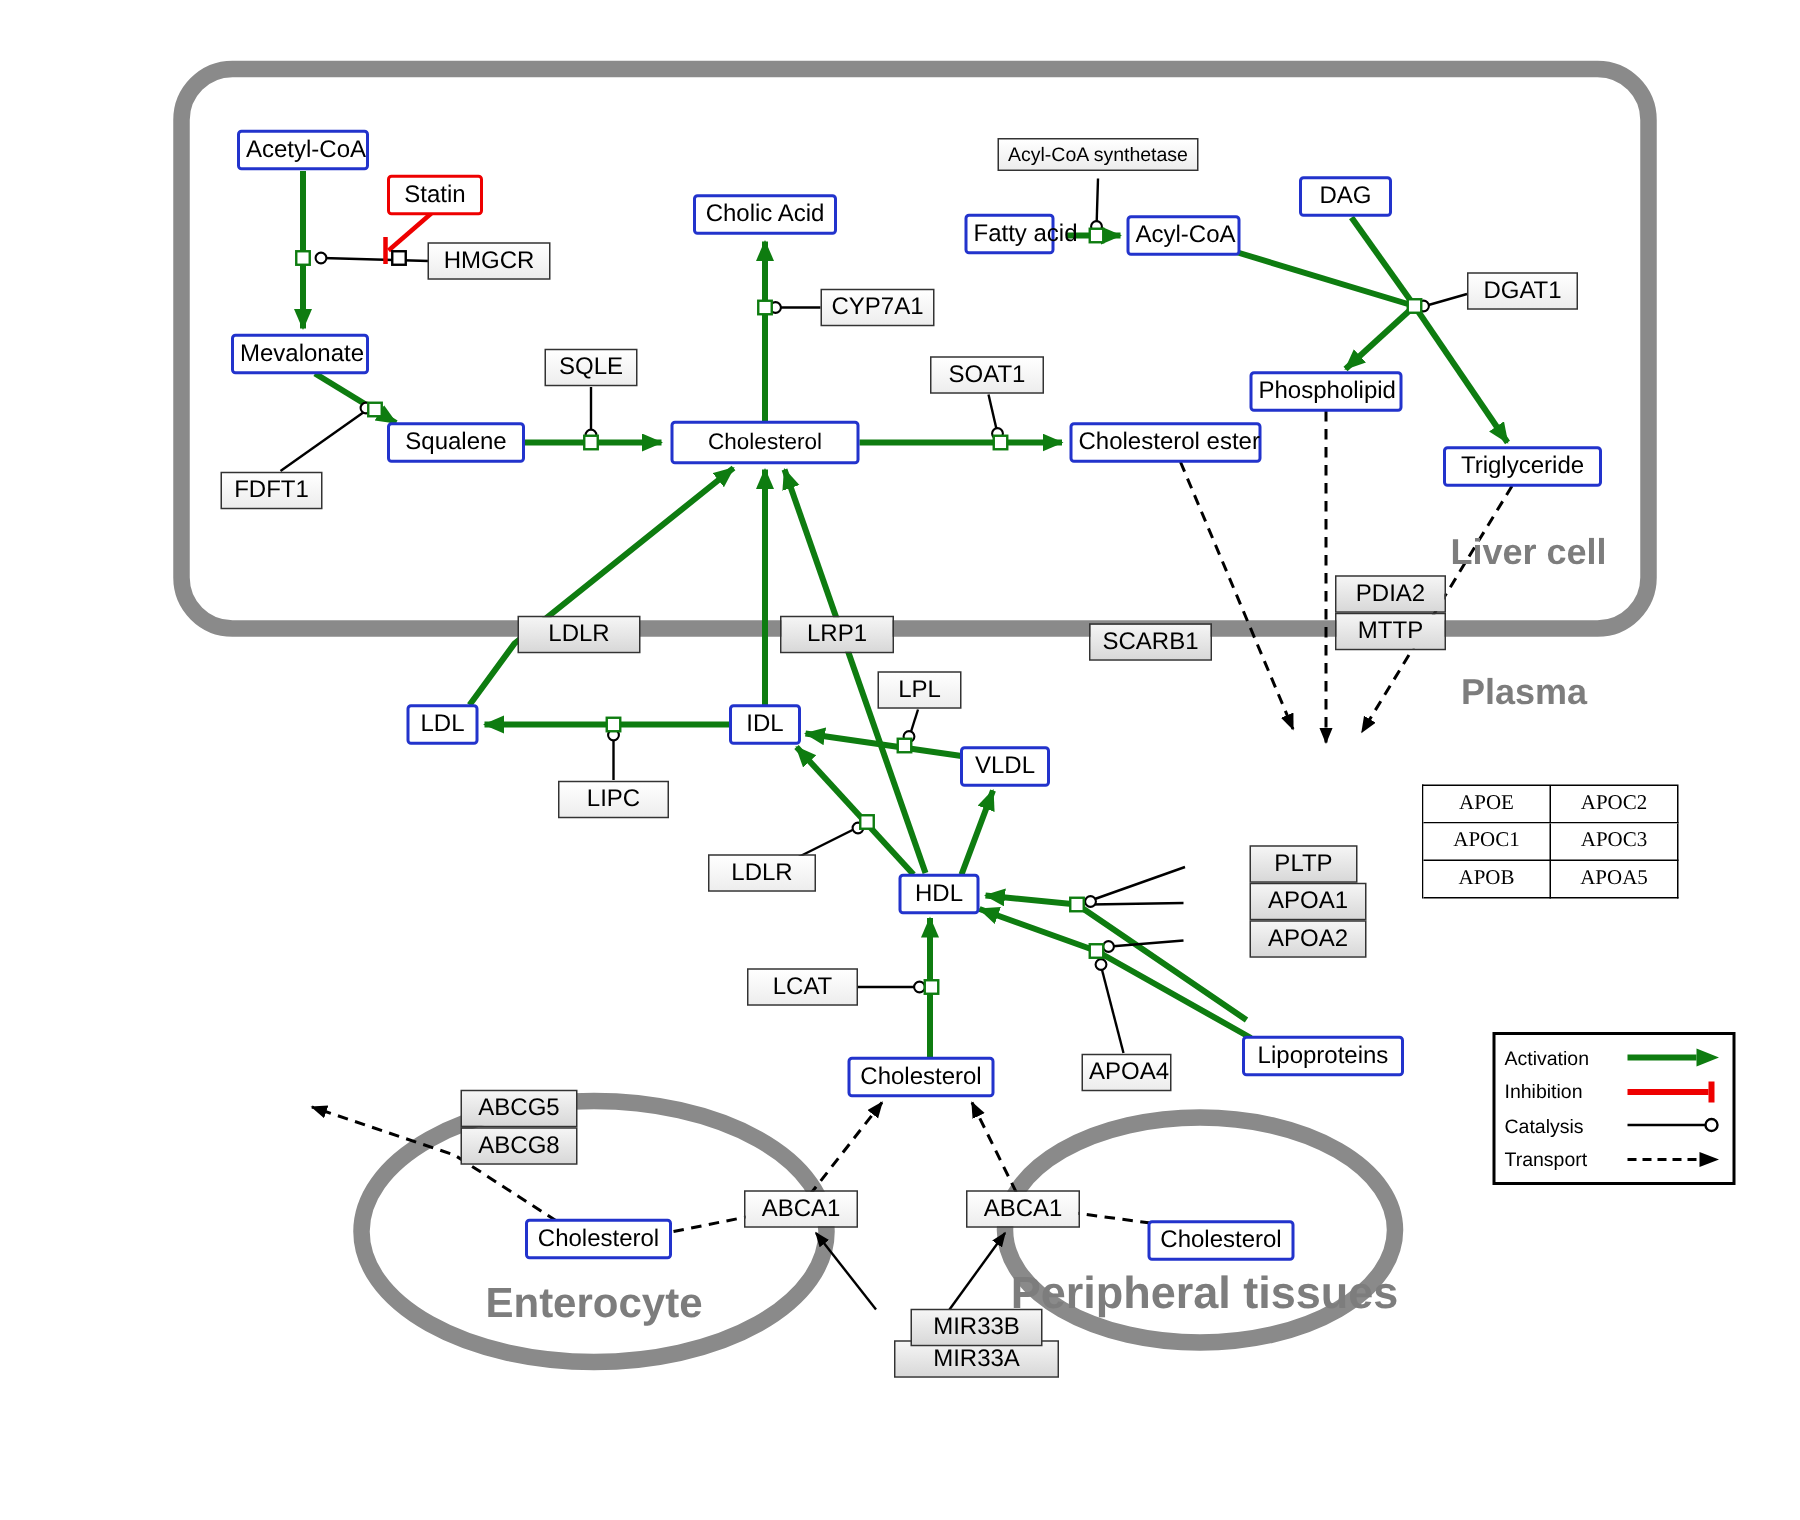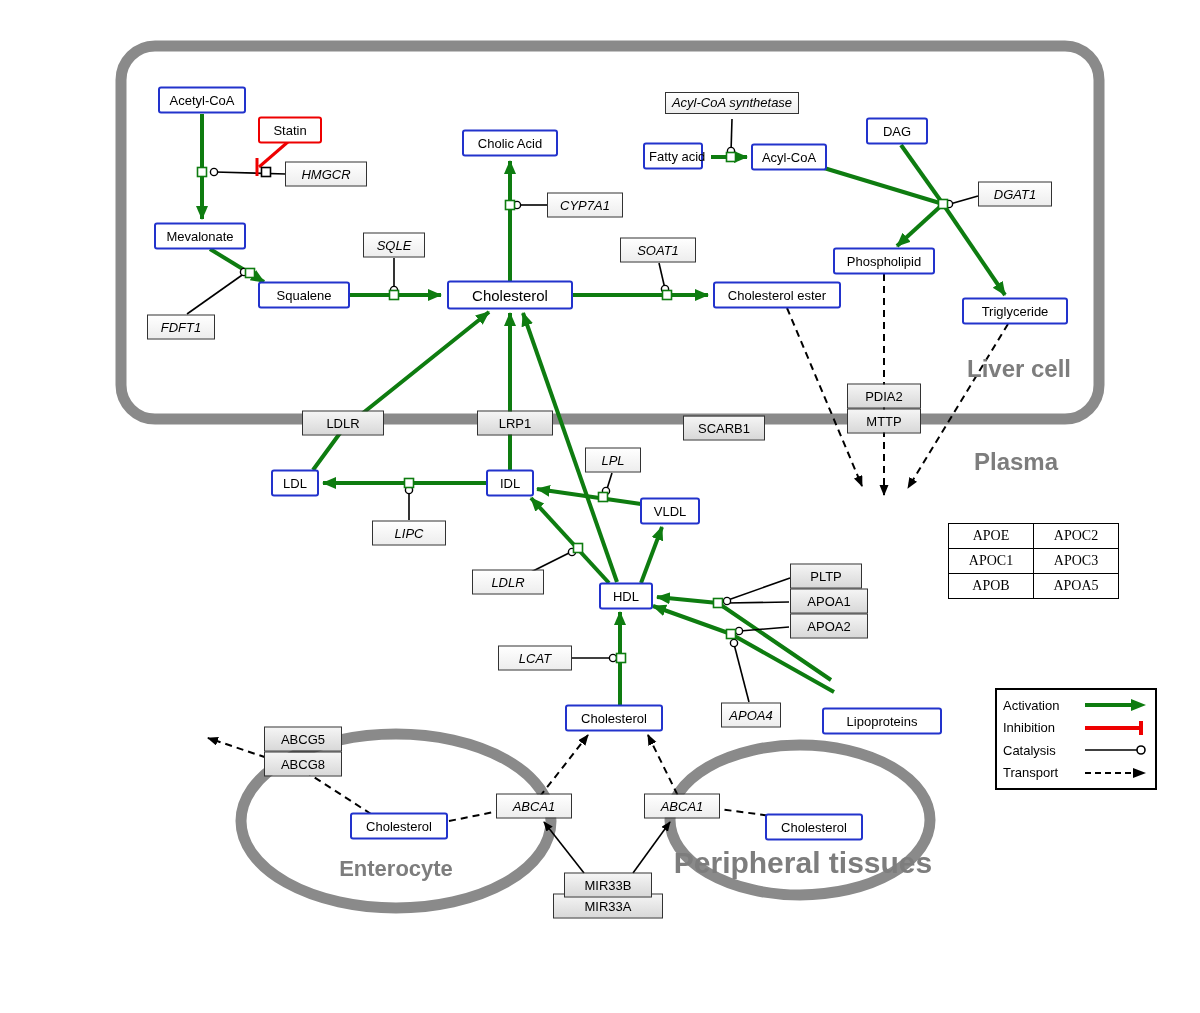--- a/index.html
+++ b/index.html
@@ -1,26 +1,26 @@
 <!DOCTYPE html>
 <html><head>
 <meta charset="utf-8">
 <style>
   html,body{margin:0;padding:0;background:#fff;}
   #stage{position:relative;width:1200px;height:1013px;background:#fff;overflow:hidden;
          font-family:"Liberation Sans",sans-serif;}
   #edges{position:absolute;left:0;top:0;}
   .node{position:absolute;transform:translate(-50%,-50%);box-sizing:border-box;
         background:#fff;border:1px solid #333;color:#000;text-align:center;
-        font-size:13px;line-height:17px;padding:3px 4px;white-space:nowrap;z-index:5;}
+        font-size:16px;line-height:17px;padding:3px 4px;white-space:nowrap;z-index:5;}
   .metab{border:2px solid #2233cc;border-radius:3px;}
   .metab-lg{border:2px solid #2233cc;border-radius:3px;font-size:15px;line-height:19px;}
   .statin{border:2px solid #ee0000;border-radius:3px;}
-  .gene{background:linear-gradient(#ffffff,#ededed);font-style:italic;}
-  .gene-gray{background:linear-gradient(#f5f5f5,#d8d8d8);}
+  .gene{background:linear-gradient(#ffffff,#ededed);}
+  .gene-gray{background:linear-gradient(#f5f5f5,#d8d8d8);margin-left:43px;}
   .wrap2{white-space:normal;line-height:14px;font-size:13px;}
   .comp-label{position:absolute;transform:translate(-50%,-50%);color:#7d7d7d;
         font-weight:bold;white-space:nowrap;z-index:4;}
   .apo-table{position:absolute;left:948px;top:523px;z-index:5;display:grid;
         grid-template-columns:85px 85px;border-top:1px solid #000;border-left:1px solid #000;font-family:Liberation Serif, serif;}
   .apo-cell{box-sizing:border-box;width:85px;height:25px;border-right:1px solid #000;
         border-bottom:1px solid #000;background:#fff;text-align:center;font-size:14px;line-height:24px;}
   .legend{position:absolute;left:995px;top:688px;width:162px;height:102px;z-index:5;
         border:2.5px solid #000;background:#fff;box-sizing:border-box;padding:4px 6px;
         display:flex;flex-direction:column;justify-content:space-around;}
@@ -138,21 +138,21 @@
       <rect x="573.5" y="543.5" width="9" height="9"></rect>
       <rect x="616.5" y="653.5" width="9" height="9"></rect>
       <rect x="713.5" y="598.5" width="9" height="9"></rect>
       <rect x="726.5" y="629.5" width="9" height="9"></rect>
       <rect x="261.5" y="167.5" width="9" height="9" stroke="#000"></rect>
     </g>
   </svg>
 
   <div class="comp-label" style="left:1019px;top:369px;font-size:24px">Liver cell</div>
   <div class="comp-label" style="left:1016px;top:462px;font-size:24px">Plasma</div>
-  <div class="comp-label" style="left:396px;top:869px;font-size:22px">Enterocyte</div>
+  <div class="comp-label" style="left:396px;top:869px;font-size:28px">Enterocyte</div>
   <div class="comp-label" style="left:803px;top:863px;font-size:30px">Peripheral tissues</div>
 
   <div class="node metab" style="left:202px;top:100px;width:88px">Acetyl-CoA</div>
   <div class="node statin" style="left:290px;top:130px;width:64px">Statin</div>
   <div class="node gene" style="left:326px;top:174px;width:82px">HMGCR</div>
   <div class="node metab" style="left:200px;top:236px;width:92px">Mevalonate</div>
   <div class="node gene" style="left:181px;top:327px;width:68px">FDFT1</div>
   <div class="node metab" style="left:304px;top:295px;width:92px">Squalene</div>
   <div class="node gene" style="left:394px;top:245px;width:62px">SQLE</div>
   <div class="node metab" style="left:510px;top:143px;width:96px">Cholic Acid</div>
@@ -179,21 +179,21 @@
   <div class="node gene" style="left:409px;top:533px;width:74px">LIPC</div>
   <div class="node gene" style="left:613px;top:460px;width:56px">LPL</div>
   <div class="node metab" style="left:670px;top:511px;width:60px">VLDL</div>
   <div class="node gene" style="left:508px;top:582px;width:72px">LDLR</div>
   <div class="node metab" style="left:626px;top:596px;width:54px">HDL</div>
   <div class="node gene-gray" style="left:826px;top:576px;width:72px">PLTP</div>
   <div class="node gene-gray" style="left:829px;top:601px;width:78px">APOA1</div>
   <div class="node gene-gray" style="left:829px;top:626px;width:78px">APOA2</div>
   <div class="node gene" style="left:535px;top:658px;width:74px">LCAT</div>
   <div class="node gene" style="left:751px;top:715px;width:60px">APOA4</div>
-  <div class="node metab" style="left:882px;top:721px;width:120px">Lipoproteins</div>
+  <div class="node metab" style="left:882px;top:704px;width:108px">Lipoproteins</div>
   <div class="node metab" style="left:614px;top:718px;width:98px">Cholesterol</div>
 
   <div class="apo-table">
     <div class="apo-cell">APOE</div>
     <div class="apo-cell">APOC2</div>
     <div class="apo-cell">APOC1</div>
     <div class="apo-cell">APOC3</div>
     <div class="apo-cell">APOB</div>
     <div class="apo-cell">APOA5</div>
   </div>

